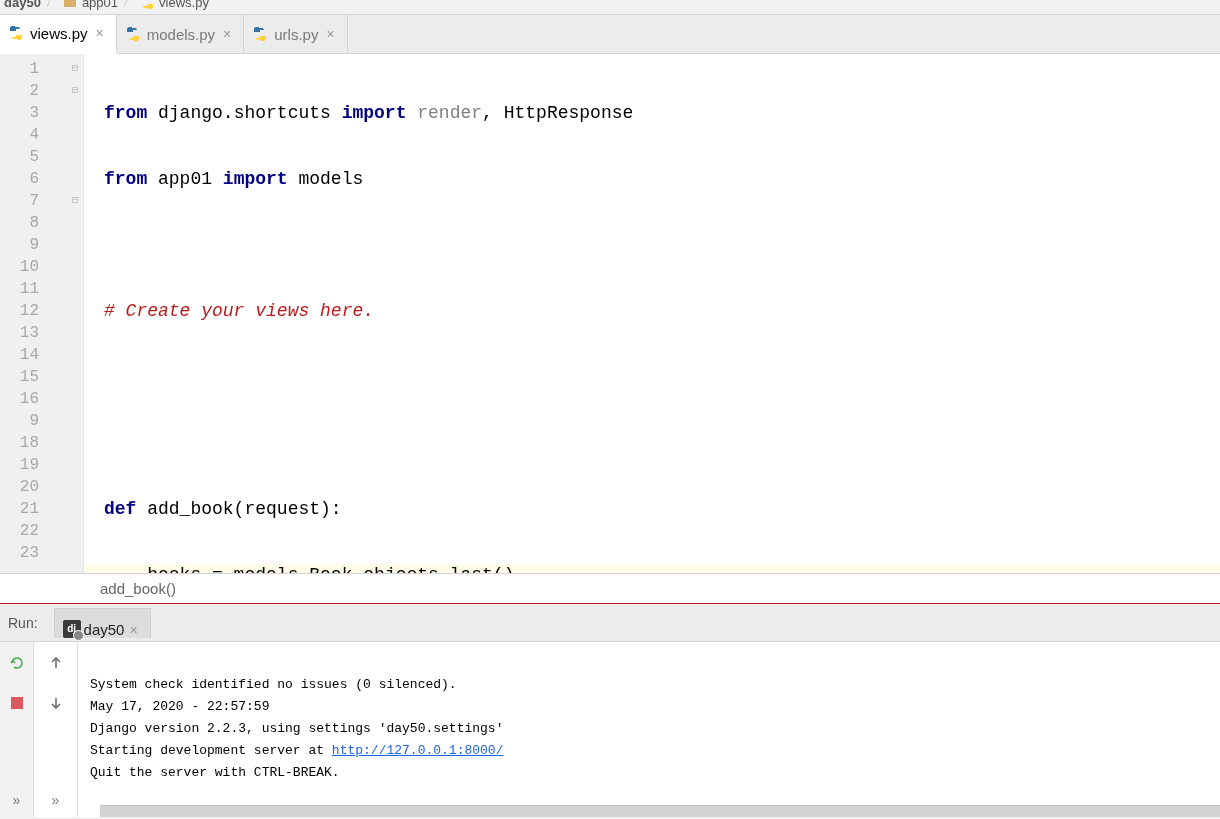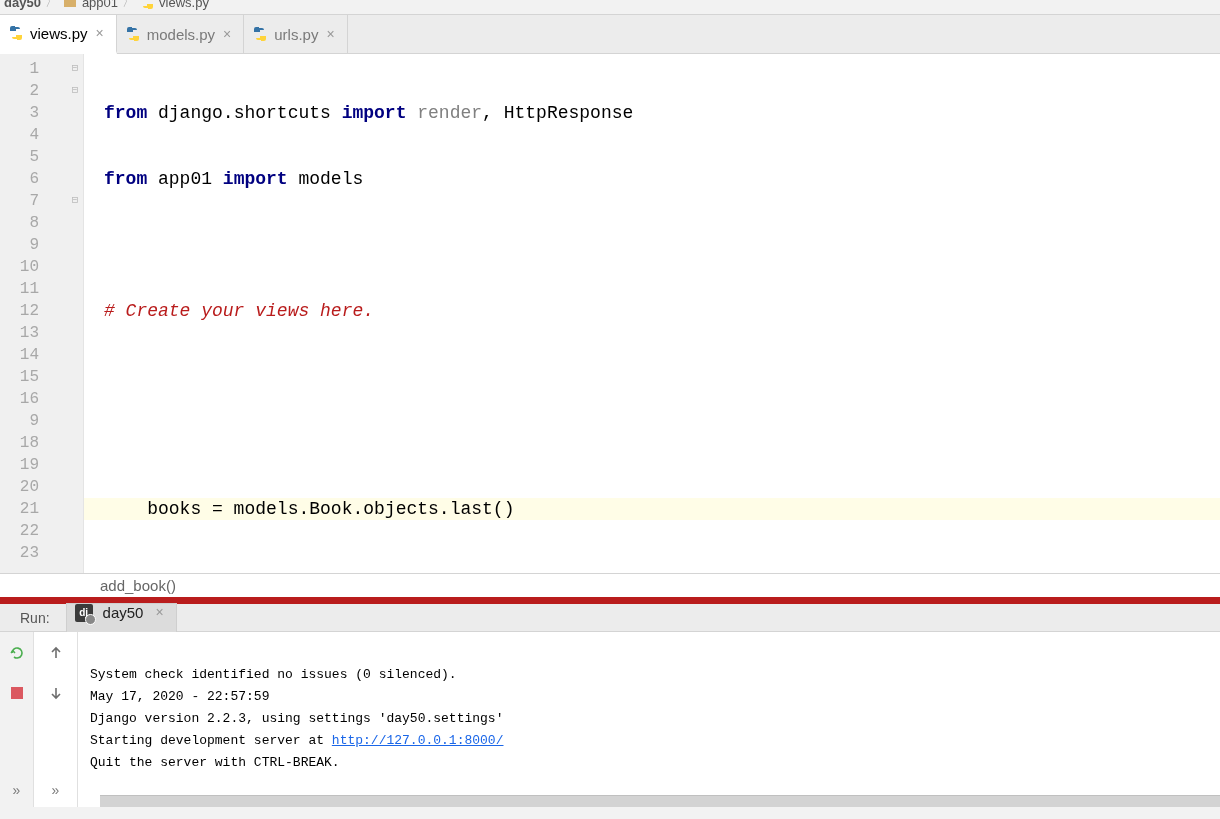--- a/index.html
+++ b/index.html
@@ -98,45 +98,45 @@
   cursor: text;
 }
 .code .line { height: 22px; padding-left: 20px; }
 .code .line.hl { background: #fffde7; }
 .kw { color: #000080; font-weight: bold; }
 .gray { color: #808080; }
 .cm { color: #b91c1c; font-style: italic; }
 .context-bar {
   height: 30px;
   background: #fff;
-  border-bottom: 7px solid #b91c1c;
+  border-bottom: 1px solid #b91c1c;
   display: flex;
   align-items: center;
   padding-left: 100px;
   font-size: 15px;
   color: #666;
 }
 .run-panel-header {
-  height: 28px;
+  height: 38px;
   background: #ececec;
   border-bottom: 1px solid #d4d4d4;
   display: flex;
   align-items: center;
   gap: 8px;
-  padding-left: 16px;
+  padding-left: 4px;
 }
 .run-label {
   padding: 0 8px 0 4px;
   color: #555;
   font-size: 14px;
 }
 .run-tab {
   display: flex;
-  align-items: flex-start;
-  gap: 10px;
+  align-items: flex-end;
+  gap: 3px;
   background: #dcdcdc;
   height: 30px;
   padding: 0 10px 0 8px;
   border: 1px solid #cfcfcf;
   border-bottom: none;
   font-size: 15px;
   color: #222;
 }
 .dj-icon {
   width: 18px; height: 18px; background: #3b3b3b; color: #fff;
@@ -281,20 +281,21 @@
       <div class="ln">22</div>
       <div class="ln">23</div>
     </div>
   <div class="code">
     <div class="line"><span class="kw">from</span><span> django.shortcuts </span><span class="kw">import</span><span class="gray"> render</span><span>, HttpResponse</span></div>
     <div class="line"><span class="kw">from</span><span> app01 </span><span class="kw">import</span><span> models</span></div>
     <div class="line"></div>
     <div class="line"><span class="cm"># Create your views here.</span></div>
     <div class="line"></div>
     <div class="line"></div>
+    <div class="line"><span class="kw">def</span><span> add_book(request):</span></div>
     <div class="line hl"><span>    books = models.Book.objects.last()</span></div>
     
     
     
     
   </div>
 </div>
 
 <div class="context-bar">
   <span>add_book()</span>

